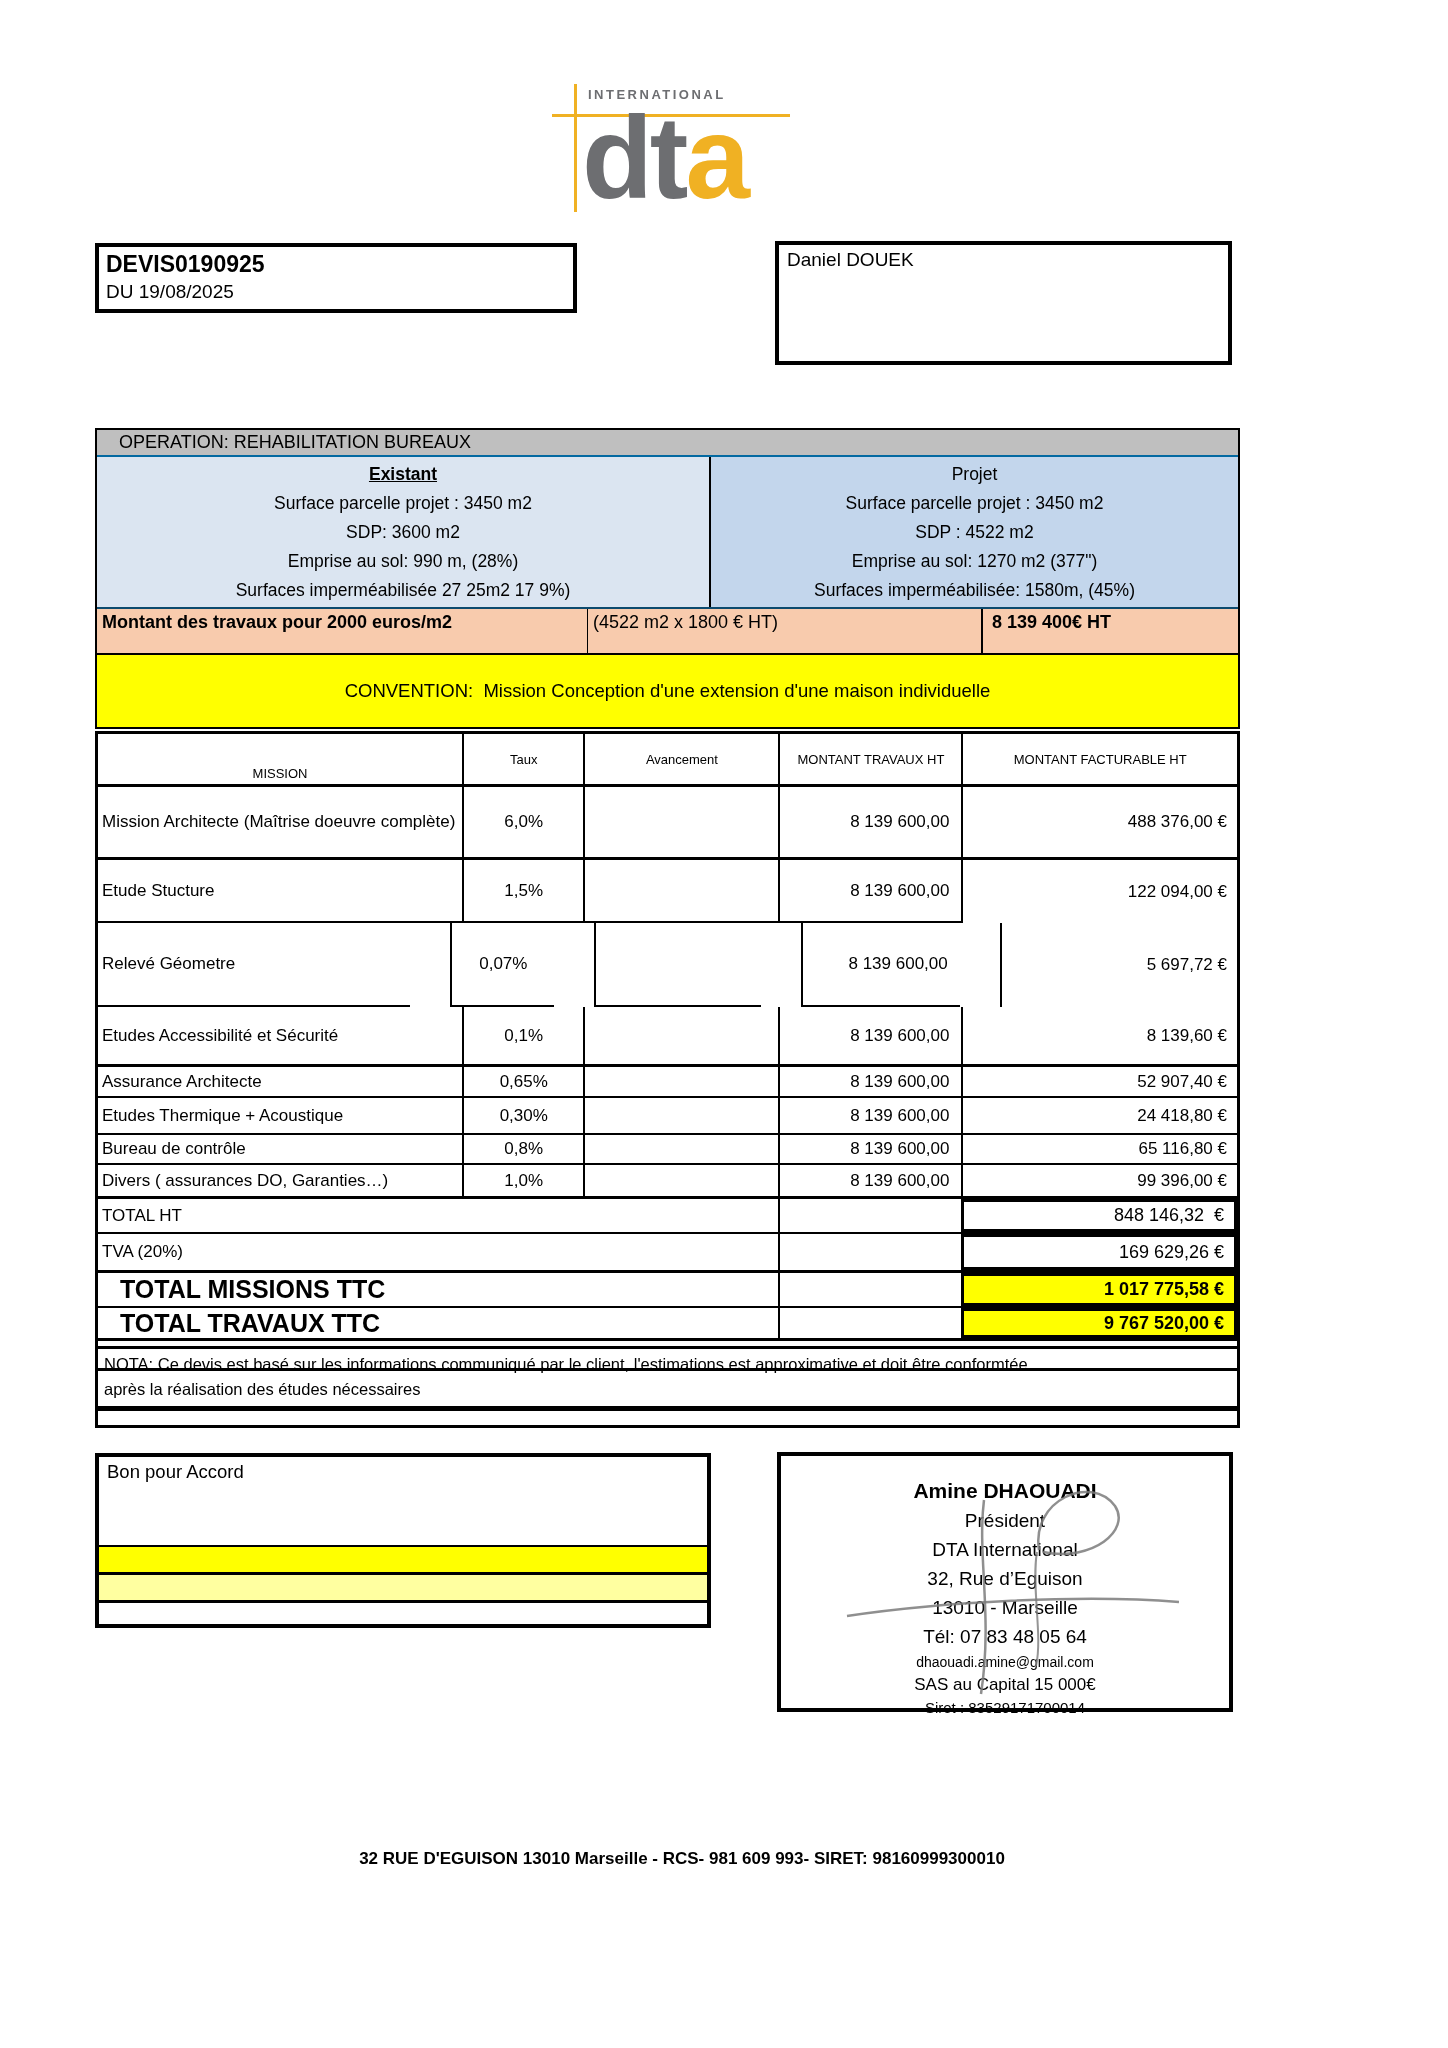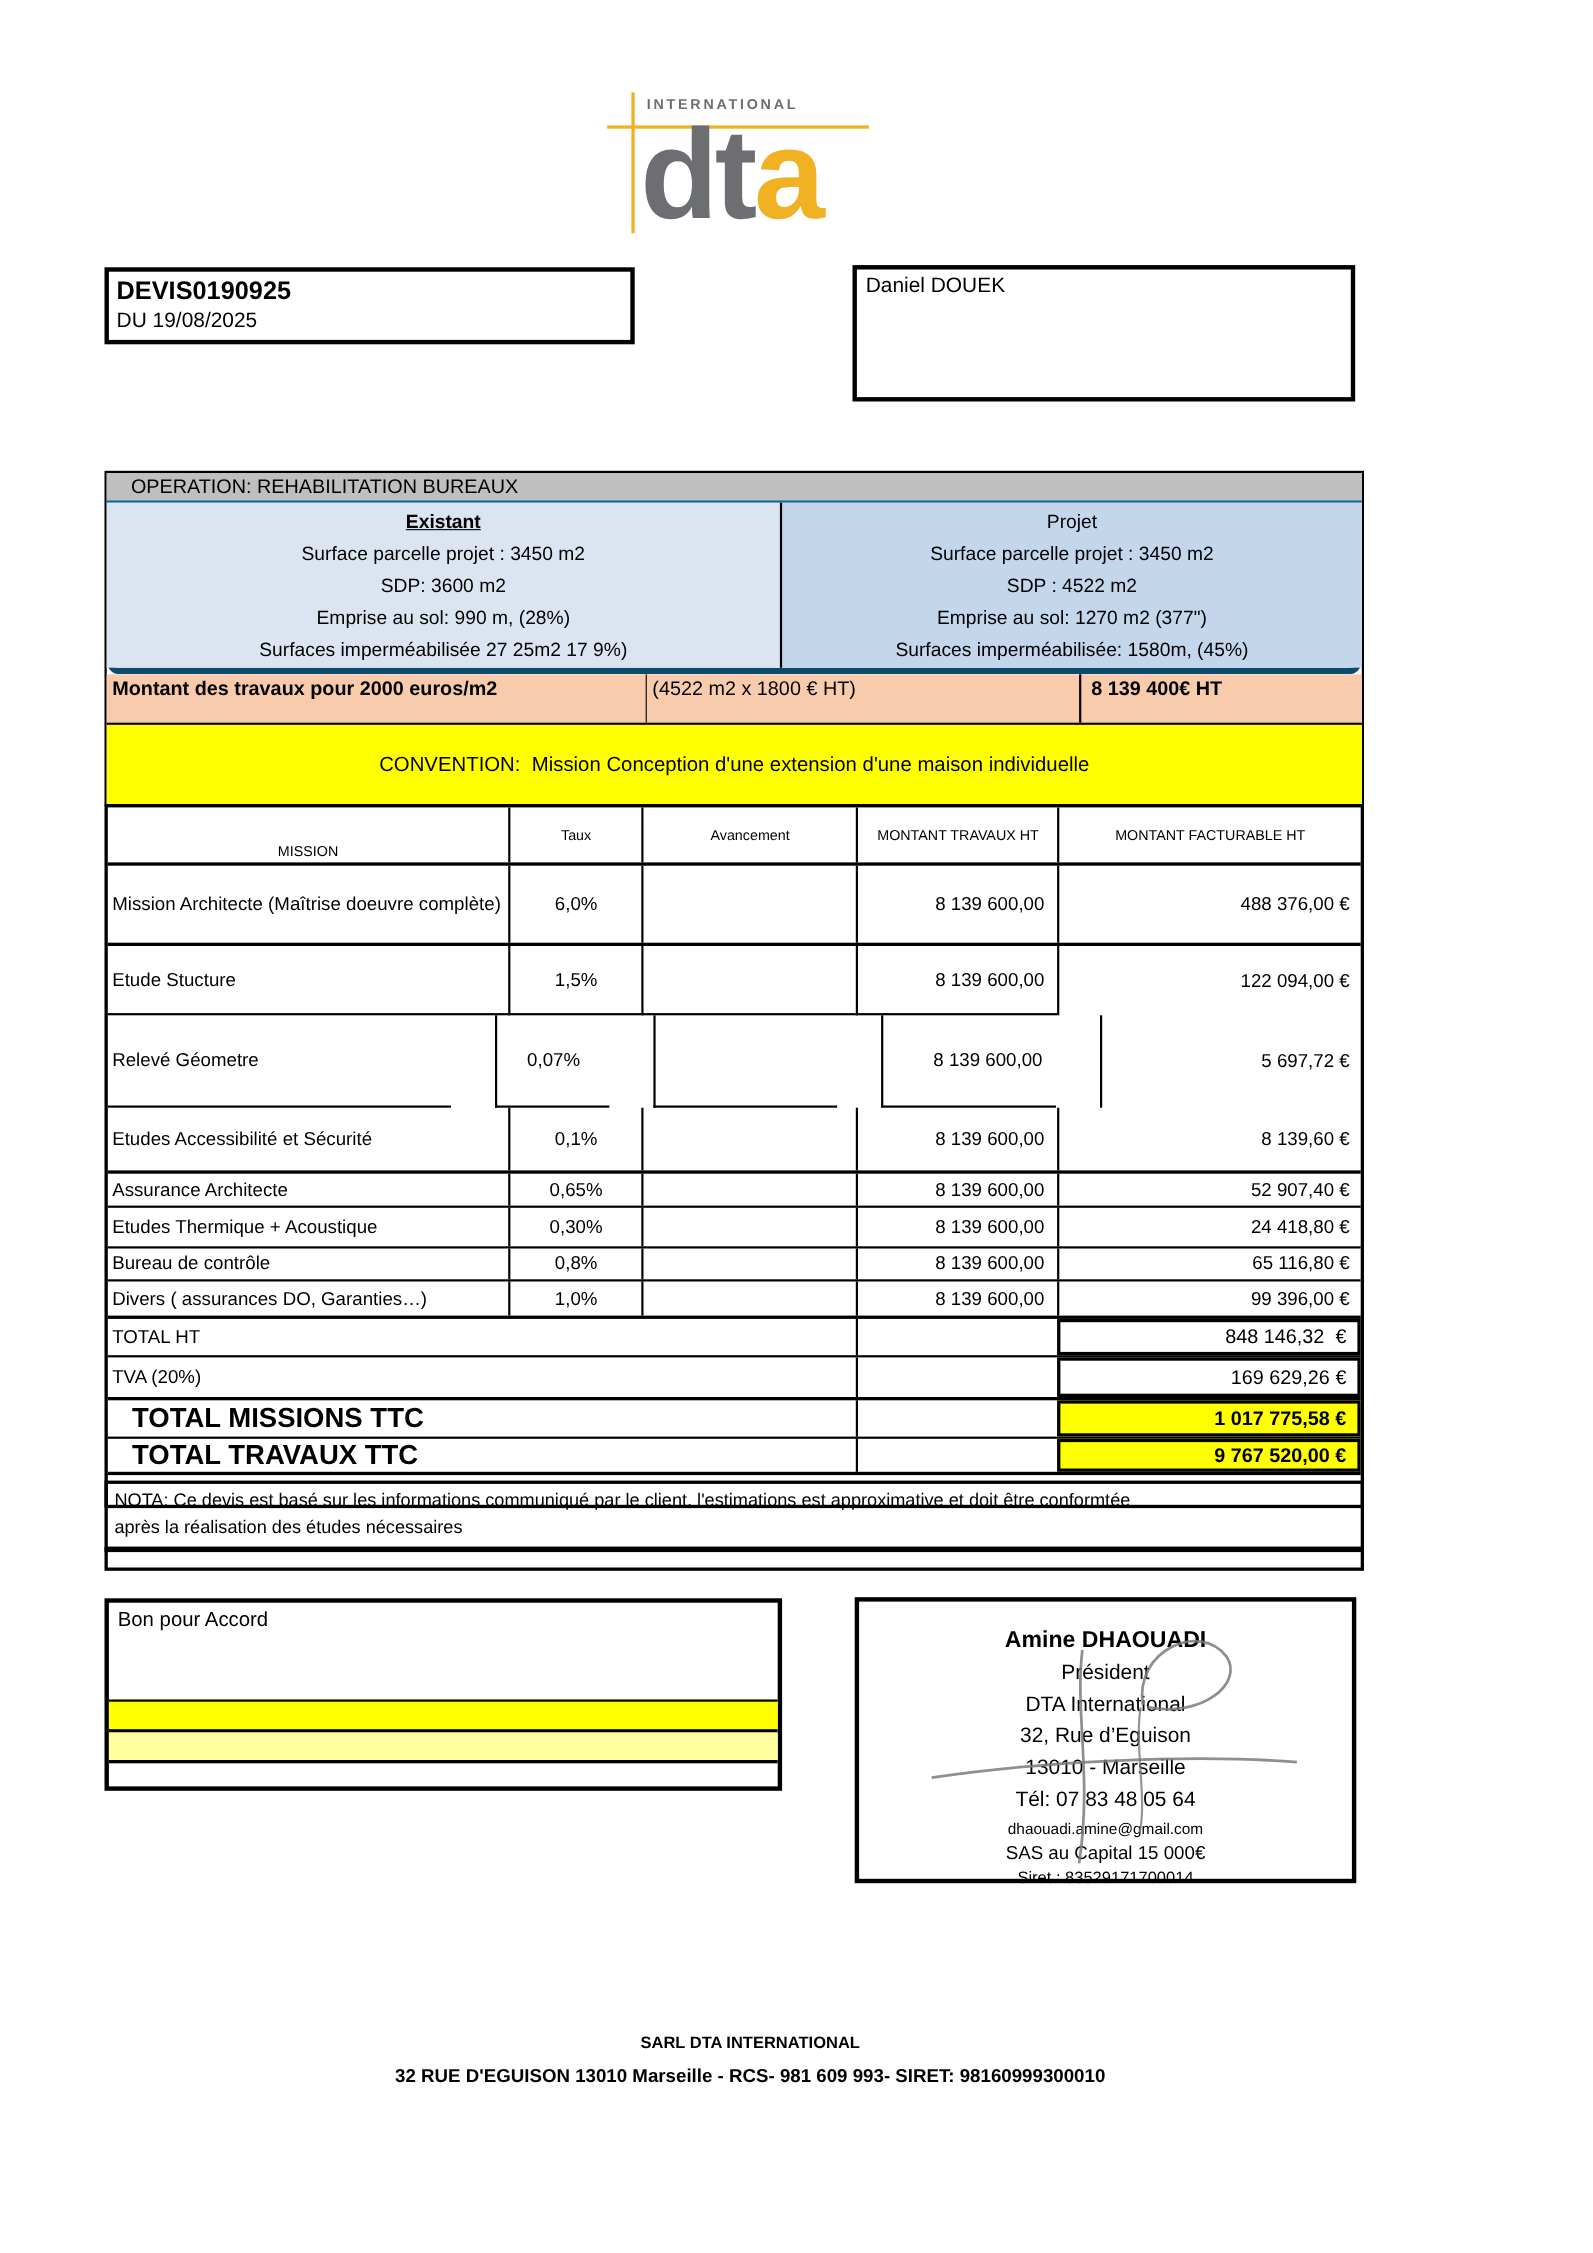--- a/index.html
+++ b/index.html
@@ -25,21 +25,21 @@
   .devis-num { font-size:23px; font-weight:bold; line-height:30px; }
   .devis-date { font-size:19px; line-height:26px; }
   .client-box { position:absolute; left:775px; top:241px; width:457px; height:124px;
                 border:4px solid #000; box-sizing:border-box; padding:4px 8px; font-size:19px; }
 
   
   .opwrap { position:absolute; left:95px; top:428px; width:1145px; border:2px solid #000;
             box-sizing:border-box; }
   .opbar { height:27px; background:#bfbfbf; border-bottom:2px solid #0369a1;
            font-size:18px; line-height:25px; padding-left:22px; box-sizing:border-box; }
-  .blue-row { display:flex; height:150px; border-bottom:6px solid #0c4a6e;border-radius:12px; }
+  .blue-row { display:flex; height:150px; border-bottom:2px solid #0c4a6e; }
   .bcell { display:flex; flex-direction:column; justify-content:center; text-align:center;
            font-size:17.5px; line-height:29px; box-sizing:border-box; }
   .existant { width:612px; background:#dbe5f1; }
   .projet { flex:1; background:#c3d6ec; border-left:2px solid #000; }
   .bcell .head { font-weight:bold; }
   .bcell .head.u { text-decoration:underline; }
   .montant-row { display:flex; height:44px; background:#f8cbad; border-bottom:2px solid #000;
                  font-size:18px; }
   .montant-row > div { box-sizing:border-box; padding-top:3px; }
   .m1 { width:490px; font-weight:bold; padding-left:5px; }
@@ -280,15 +280,14 @@
   <div class="sig-siret">Siret : 83529171700014</div>
   <svg class="sig-scribble" width="456" height="252" viewBox="0 0 456 252">
     <path d="M66,160 C160,146 300,138 398,146" stroke="#7b7b7b" stroke-width="2.5" fill="none" opacity="0.85"></path>
     <path d="M203,44 C196,100 212,160 200,238" stroke="#7b7b7b" stroke-width="2.5" fill="none" opacity="0.85"></path>
     <path d="M256,96 C250,130 262,180 255,210" stroke="#7b7b7b" stroke-width="2" fill="none" opacity="0.8"></path>
     <path d="M258,94 C250,44 310,18 334,50 C350,74 312,106 262,96" stroke="#7b7b7b" stroke-width="2.5" fill="none" opacity="0.85"></path>
   </svg>
 </div>
 
 <div class="footer">
-  <div class="f1">SARL DTA INTERNATIONAL</div>
   <div class="f2">32 RUE D'EGUISON 13010 Marseille - RCS- 981 609 993- SIRET: 98160999300010</div>
 </div>
 
 </body></html>

